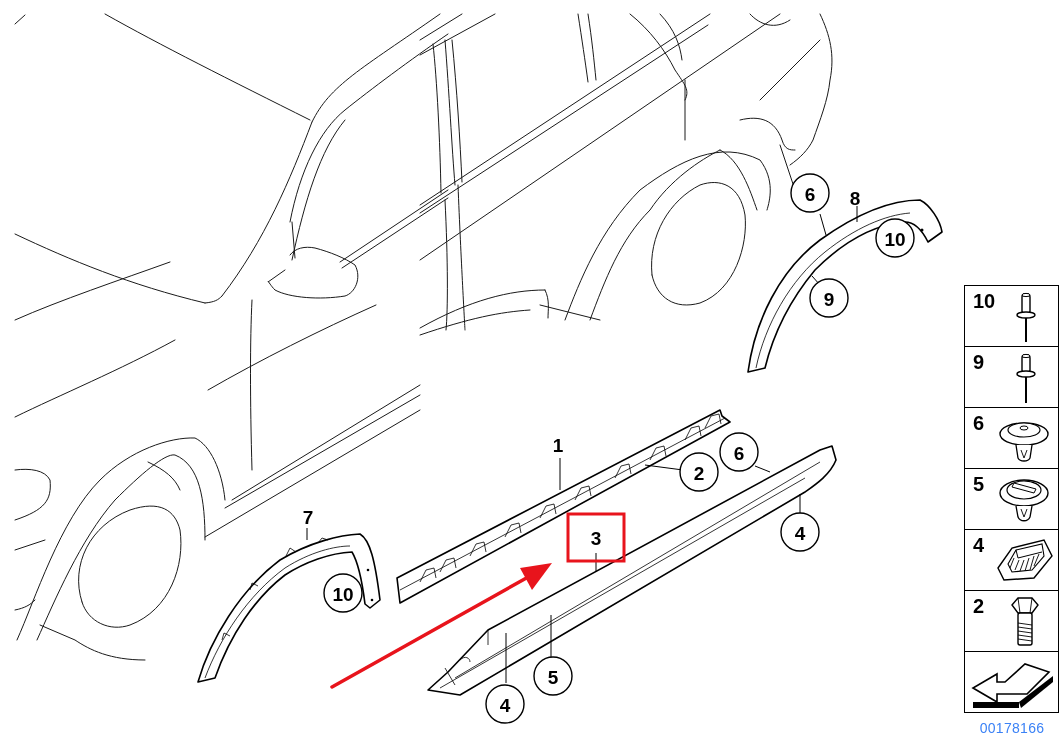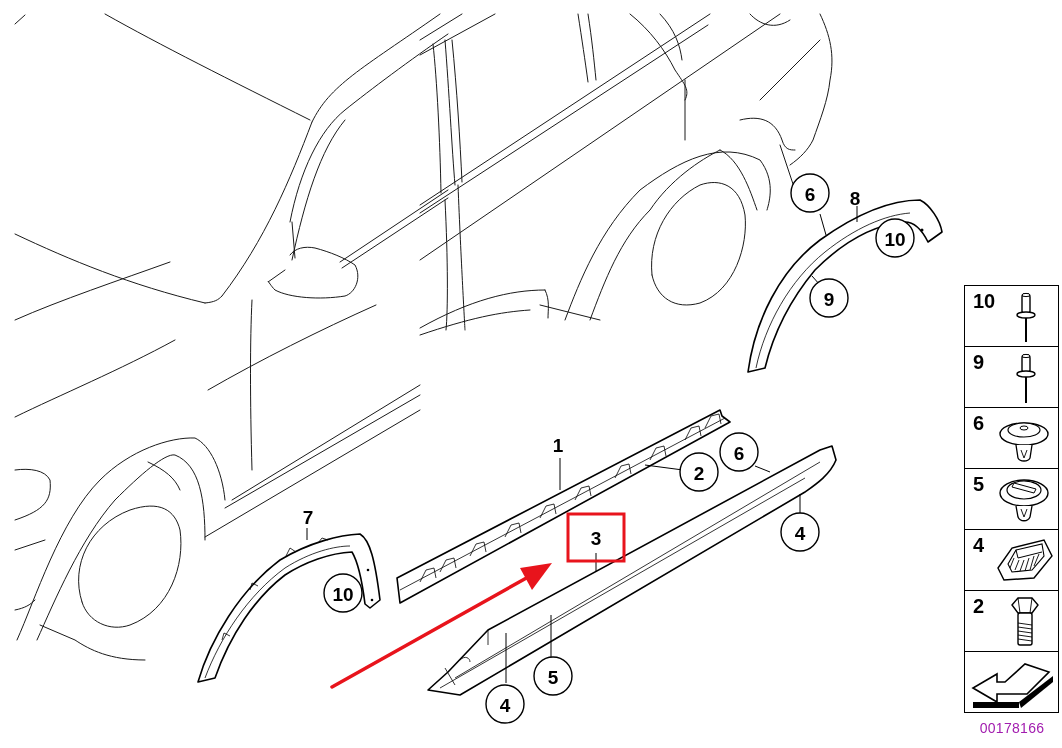--- a/index.html
+++ b/index.html
@@ -14,21 +14,21 @@
   .callout-text { font-family: "Liberation Sans", sans-serif; font-weight: bold; font-size: 19px; fill: #000; text-anchor: middle; dominant-baseline: central; }
   .plain-label { font-family: "Liberation Sans", sans-serif; font-weight: bold; font-size: 19px; fill: #000; text-anchor: middle; }
   .hl-box { fill: none; stroke-width: 3; }
 
   #legend { position: absolute; left: 964px; top: 285px; width: 93px; border-left: 1.5px solid #000; border-right: 1.5px solid #000; }
   .legend-cell { position: relative; height: 61px; border-top: 1.5px solid #000; box-sizing: border-box; }
   .legend-cell:last-child { border-bottom: 1.5px solid #000; }
   .legend-num { position: absolute; left: 8px; top: 4px; font-weight: bold; font-size: 20px; color: #000; }
   .legend-icon { position: absolute; right: 4px; top: 4px; width: 60px; height: 54px; }
   .legend-arrow-cell { height: 62px; }
-  #diagram-id { position: absolute; left: 964px; top: 720px; width: 96px; text-align: center; font-size: 14px; color: #a21caf; letter-spacing: 0.3px; }
+  #diagram-id { position: absolute; left: 964px; top: 720px; width: 96px; text-align: center; font-size: 14px; color: #3b82f6; letter-spacing: 0.3px; }
 </style>
 </head>
 <body>
 
 <svg id="diagram" viewBox="0 0 1062 748" xmlns="http://www.w3.org/2000/svg">
 
   <g>
 
     <path class="ln" d="M15,24 L25,15"></path>
 

